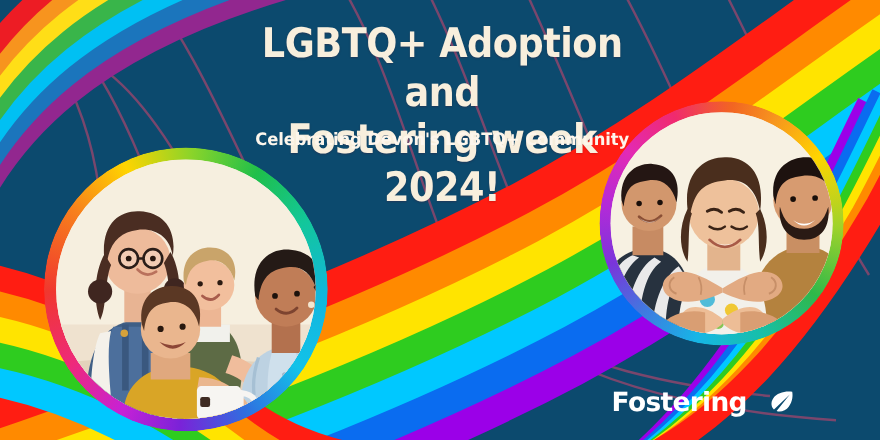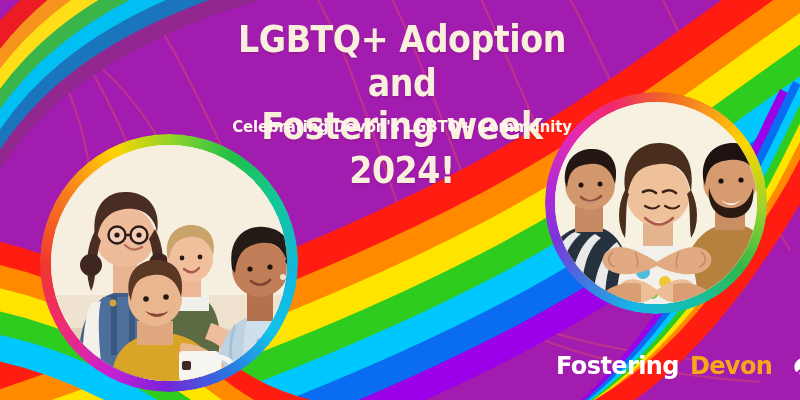--- a/index.html
+++ b/index.html
@@ -3,21 +3,21 @@
 <meta charset="utf-8">
 <title>LGBTQ+ Adoption and Fostering week 2024</title>
 <style>
   html,body{margin:0;padding:0;background:#222;}
   *{box-sizing:border-box;}
 
   #banner{
     position:relative;
     width:800px;height:400px;
     overflow:hidden;
-    background:#a21caf;
+    background:#0c4a6e;
     font-family:"Liberation Sans", sans-serif;
   }
 
   
   .bg-waves{position:absolute;inset:0;z-index:1;}
 
   
   .ribbons{position:absolute;inset:0;z-index:2;}
 
   
@@ -334,19 +334,18 @@
 
   <div id="headline">
     <span>LGBTQ+ Adoption and</span>
     <span class="l2">Fostering week 2024!</span>
   </div>
 
   <div id="subtitle">Celebrating Devon's LGBTQ+ Community</div>
 
   <div id="logo">
     <span class="fostering">Fostering</span>
-    <span class="devon">Devon</span>
     <svg class="leaf" width="26" height="26" viewBox="0 0 26 26">
       <path d="M23.2 3.2 C 16.5 2.3 9.4 4.3 6.0 9.0 C 3.2 12.9 4.4 17.3 6.6 19.2 L 21.0 5.6 L 9.0 20.6 C 12.2 22.0 17.4 20.6 20.2 16.6 C 23.4 12.0 23.9 7.2 23.2 3.2 Z" fill="#ffffff"></path>
     </svg>
   </div>
 
 </div>
 
 </body></html>

